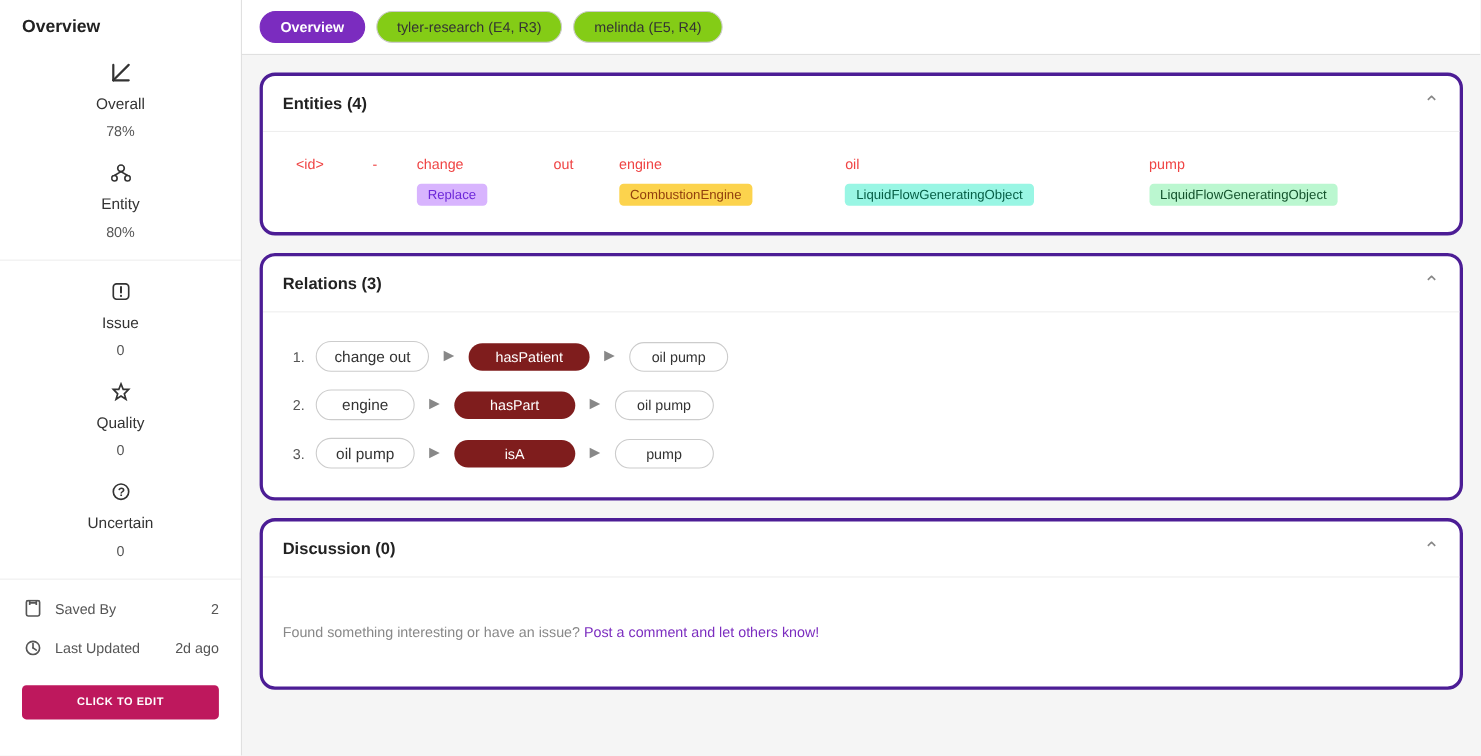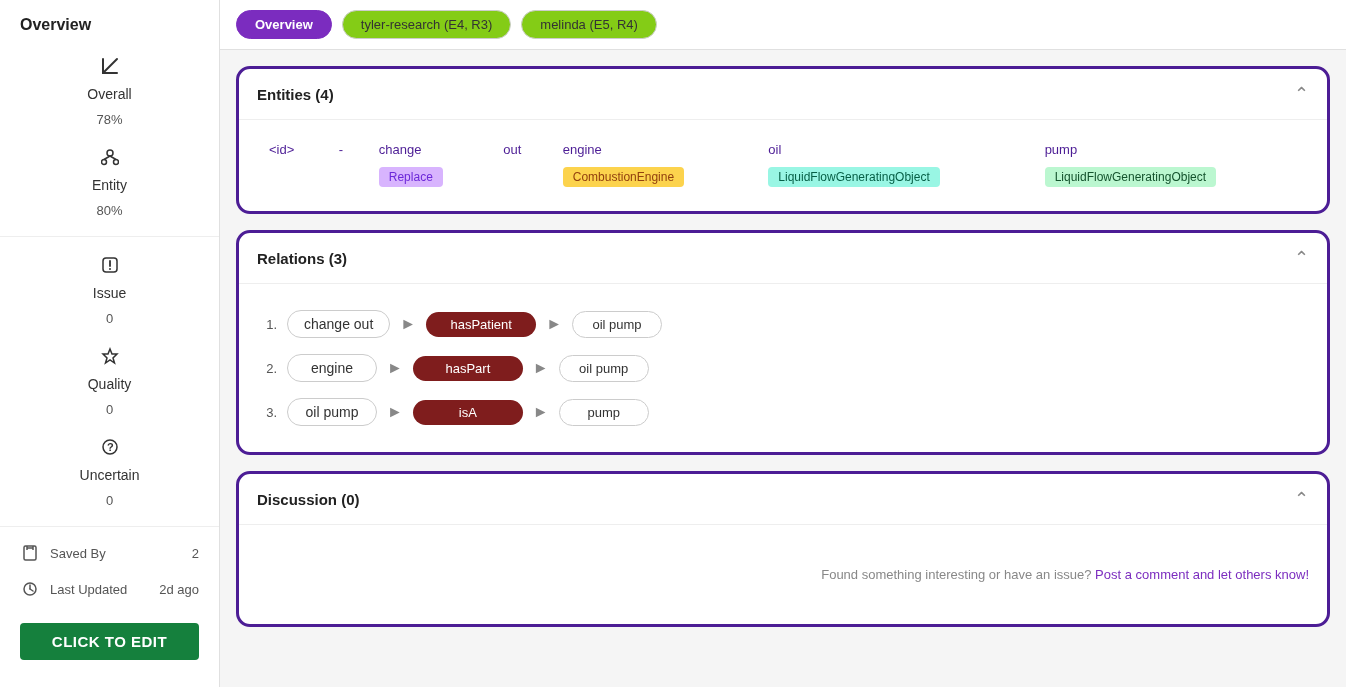--- a/index.html
+++ b/index.html
@@ -54,26 +54,26 @@
       display: flex;
       align-items: center;
       padding: 8px 20px;
       gap: 10px;
       color: #555;
       font-size: 13px;
     }
     .sidebar-meta-label { flex: 1; }
     .edit-btn {
       margin: 16px 20px;
-      background: #15803d;
+      background: #be185d;
       color: #fff;
       border: none;
       border-radius: 4px;
       padding: 10px 18px;
-      font-size: 15px;
+      font-size: 10px;
       font-weight: 700;
       cursor: pointer;
       letter-spacing: 0.5px;
       width: calc(100% - 40px);
     }
 
     
     .main {
       flex: 1;
       display: flex;
@@ -147,21 +147,21 @@
 
     
     .entity-table {
       width: 100%;
       border-collapse: collapse;
       font-size: 13px;
     }
     .entity-table th {
       text-align: left;
       padding: 4px 12px;
-      color: #4c1d95;
+      color: #ef4444;
       font-weight: 500;
       white-space: nowrap;
     }
     .entity-table td {
       padding: 4px 12px;
       vertical-align: top;
     }
     .entity-chip {
       display: inline-block;
       padding: 3px 10px;
@@ -225,21 +225,21 @@
       padding: 5px 16px;
       font-size: 13px;
       color: #333;
       background: #fff;
       min-width: 90px;
       text-align: center;
     }
 
     
     .discussion-empty {
-      text-align: right;
+      text-align: left;
       color: #888;
       padding: 24px 0;
       font-size: 13px;
     }
     .discussion-link {
       color: #7b2cbf;
       text-decoration: none;
     }
 
     

